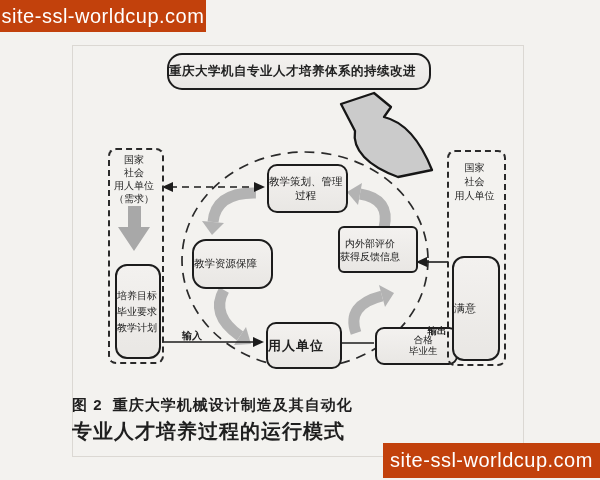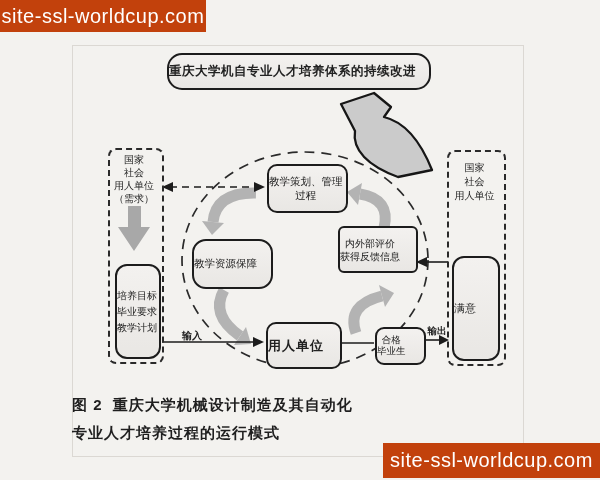--- a/index.html
+++ b/index.html
@@ -23,27 +23,27 @@
   .left-dash{left:108px;top:148px;width:52px;height:212px;}
   .left-employer{left:108px;top:153px;width:52px;font-size:10px;line-height:13px;}
   .left-goals{left:115px;top:264px;width:42px;height:91px;font-size:10px;line-height:16px;}
   .right-dash{left:447px;top:150px;width:55px;height:212px;}
   .right-employer{left:447px;top:161px;width:55px;font-size:10px;line-height:14px;}
   .satisfied{left:452px;top:256px;width:44px;height:101px;font-size:11px;}
   .planning{left:267px;top:164px;width:77px;height:45px;font-size:10.5px;line-height:14px;border-radius:10px;}
   .resources{left:192px;top:239px;width:77px;height:46px;font-size:10.5px;border-radius:14px;}
   .evaluation{left:338px;top:226px;width:76px;height:43px;font-size:10px;line-height:13px;border-radius:6px;}
   .teaching{left:266px;top:322px;width:72px;height:43px;font-size:13px;font-weight:700;letter-spacing:1px;border-radius:10px;}
-  .graduates{left:375px;top:327px;width:47px;height:34px;font-size:9.5px;line-height:11px;border-radius:9px;}
+  .graduates{left:375px;top:327px;width:47px;height:34px;font-size:9.5px;line-height:11px;border-radius:9px;padding-left:32px;}
   .lbl-input{left:172px;top:329px;width:40px;font-size:10px;font-weight:600;}
   .lbl-output{left:422px;top:325px;width:30px;font-size:9.5px;font-weight:600;}
   .caption{position:absolute;left:72px;top:396px;width:450px;z-index:3;
            font-family:"Liberation Sans","DejaVu Sans",sans-serif;color:#1f1f1f;}
   .caption .l1{font-size:15px;font-weight:700;letter-spacing:1px;}
-  .caption .l2{font-size:15px;font-weight:700;letter-spacing:1px;margin-top:9px;}
+  .caption .l2{font-size:20px;font-weight:700;letter-spacing:1px;margin-top:3px;}
 </style>
 </head>
 <body>
 
 <div class="page">
 
   <div class="wm wm-top">site-ssl-worldcup.com</div>
   <div class="frame"></div>
 
   <svg class="overlay" viewBox="0 0 600 480">

